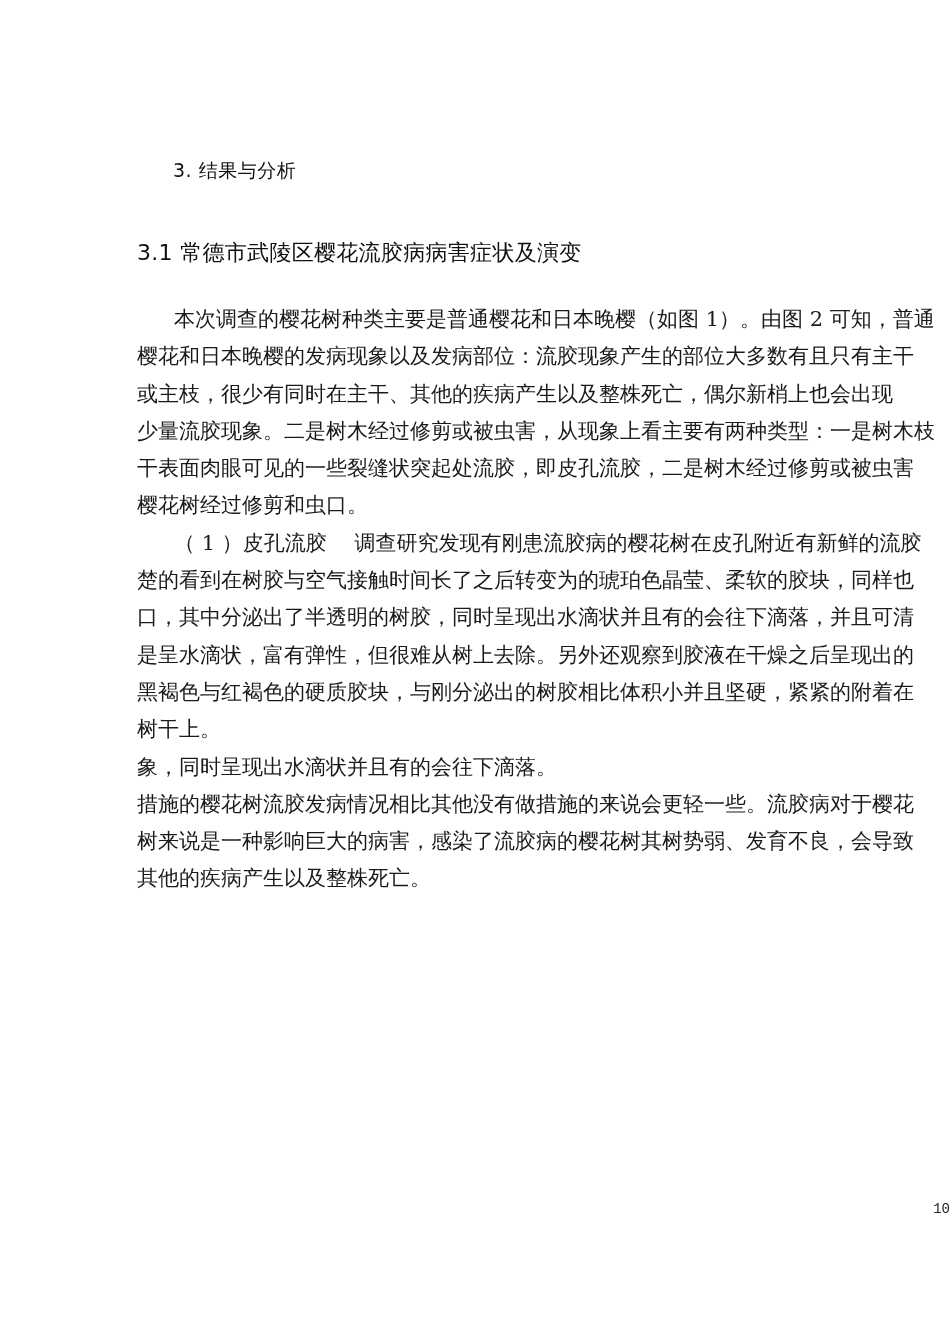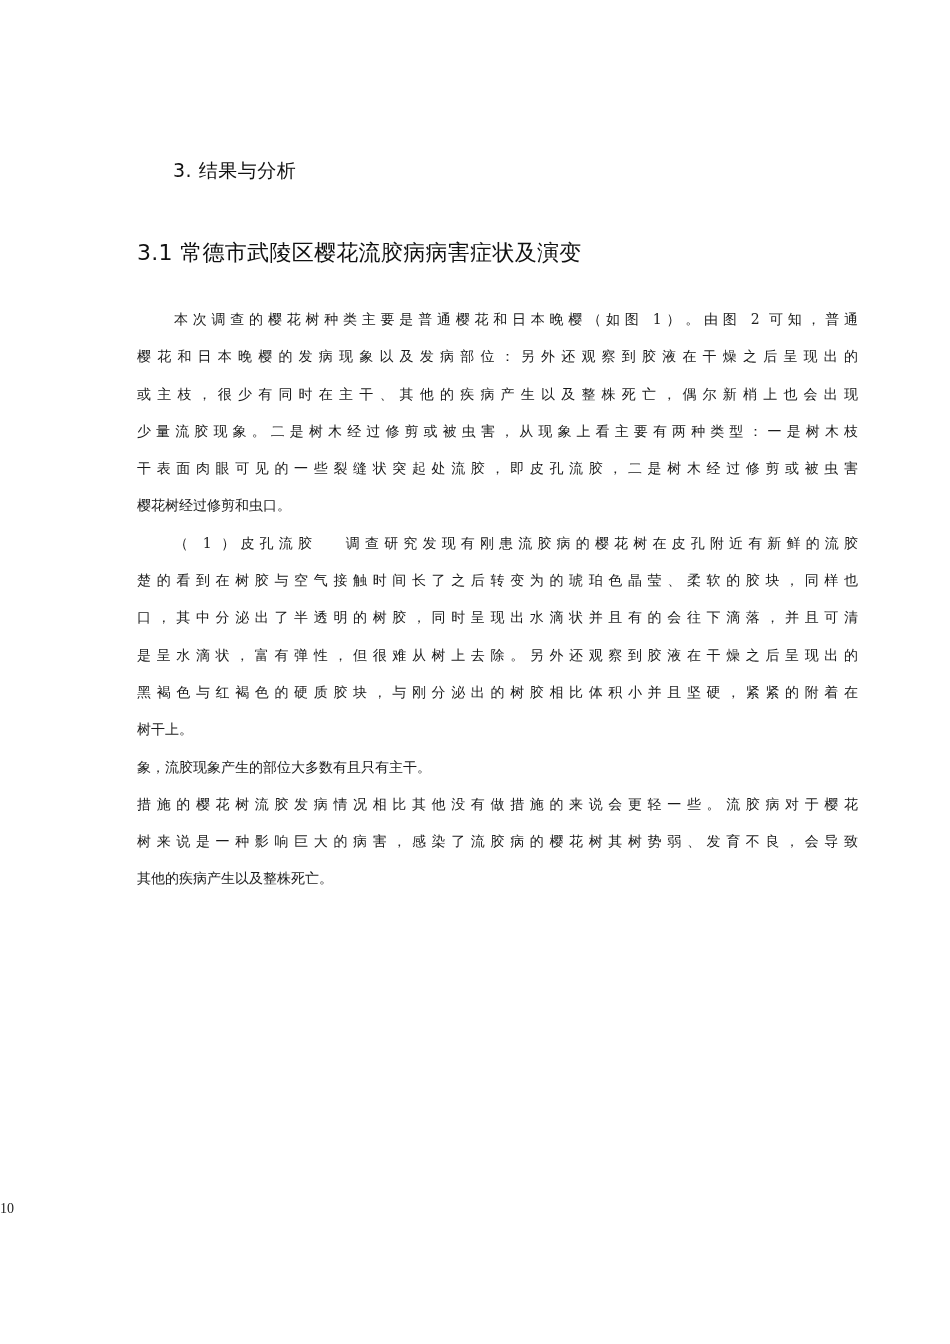--- a/index.html
+++ b/index.html
@@ -11,55 +11,55 @@
       white-space: nowrap; letter-spacing: 0.5px; margin-left: 36px;
     }
     .h2 {
       position: absolute; left: 137px; top: 238px;
       font-family: "DejaVu Sans", sans-serif; font-size: 22px; color: #111;
       white-space: nowrap; letter-spacing: 0.3px; text-align: center;
     }
     .body { position: absolute; left: 137px; top: 301px; width: 721px; }
     .line {
       height: 37.3px; line-height: 37.3px;
-      font-family: "DejaVu Serif", serif; font-size: 14px; color: #1a1a1a;
+      font-family: "DejaVu Serif", serif; font-size: 21px; color: #1a1a1a;
       white-space: nowrap; overflow: visible;
       text-align: justify; text-align-last: justify;
     }
     .line.last { text-align-last: left; }
     .line.indent { padding-left: 37px; }
     .page-number {
-      position: absolute; left: 0; width: 950px; top: 1201px; text-align: left;
-      font-family: Liberation Serif, serif; font-size: 14px; color: #222;
+      position: absolute; left: 0; width: 950px; top: 1201px; text-align: right;
+      font-family: Liberation Mono, monospace; font-size: 14px; color: #222;
     }
   </style>
 </head>
 <body>
 
 <div class="page">
   <div class="h1">3. 结果与分析</div>
   <div class="h2">3.1 常德市武陵区樱花流胶病病害症状及演变</div>
 
   <div class="body">
 
     <div class="line indent">本次调查的樱花树种类主要是普通樱花和日本晚樱（如图 1）。由图 2 可知，普通</div>
-    <div class="line">樱花和日本晚樱的发病现象以及发病部位：另外还观察到胶液在干燥之后呈现出的</div>
+    <div class="line">樱花和日本晚樱的发病现象以及发病部位：流胶现象产生的部位大多数有且只有主干</div>
     <div class="line">或主枝，很少有同时在主干、其他的疾病产生以及整株死亡，偶尔新梢上也会出现</div>
     <div class="line">少量流胶现象。二是树木经过修剪或被虫害，从现象上看主要有两种类型：一是树木枝</div>
     <div class="line">干表面肉眼可见的一些裂缝状突起处流胶，即皮孔流胶，二是树木经过修剪或被虫害</div>
     <div class="line last">樱花树经过修剪和虫口。</div>
 
     <div class="line indent">（ 1 ）皮孔流胶　 调查研究发现有刚患流胶病的樱花树在皮孔附近有新鲜的流胶</div>
     <div class="line">楚的看到在树胶与空气接触时间长了之后转变为的琥珀色晶莹、柔软的胶块，同样也</div>
     <div class="line">口，其中分泌出了半透明的树胶，同时呈现出水滴状并且有的会往下滴落，并且可清</div>
     <div class="line">是呈水滴状，富有弹性，但很难从树上去除。另外还观察到胶液在干燥之后呈现出的</div>
     <div class="line">黑褐色与红褐色的硬质胶块，与刚分泌出的树胶相比体积小并且坚硬，紧紧的附着在</div>
     <div class="line last">树干上。</div>
 
-    <div class="line last">象，流胶现象产生的部位大多数有且只有主干。</div>
+    <div class="line last">象，同时呈现出水滴状并且有的会往下滴落。</div>
 
     <div class="line">措施的樱花树流胶发病情况相比其他没有做措施的来说会更轻一些。流胶病对于樱花</div>
     <div class="line">树来说是一种影响巨大的病害，感染了流胶病的樱花树其树势弱、发育不良，会导致</div>
     <div class="line last">其他的疾病产生以及整株死亡。</div>
   </div>
 
   <div class="page-number">10</div>
 </div>
 
 </body></html>

